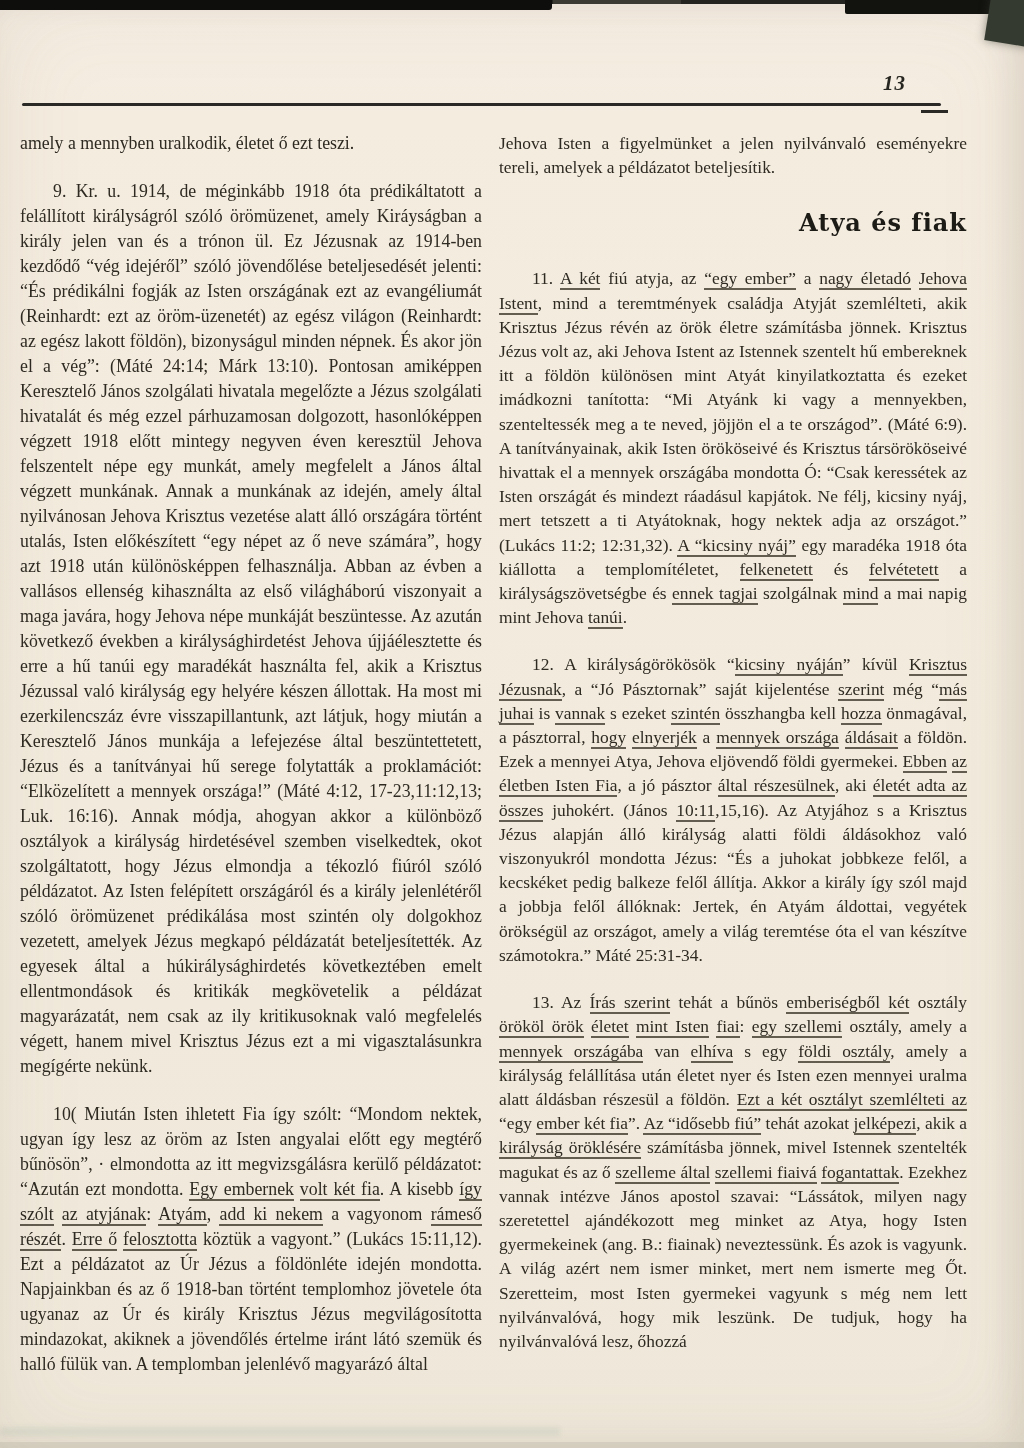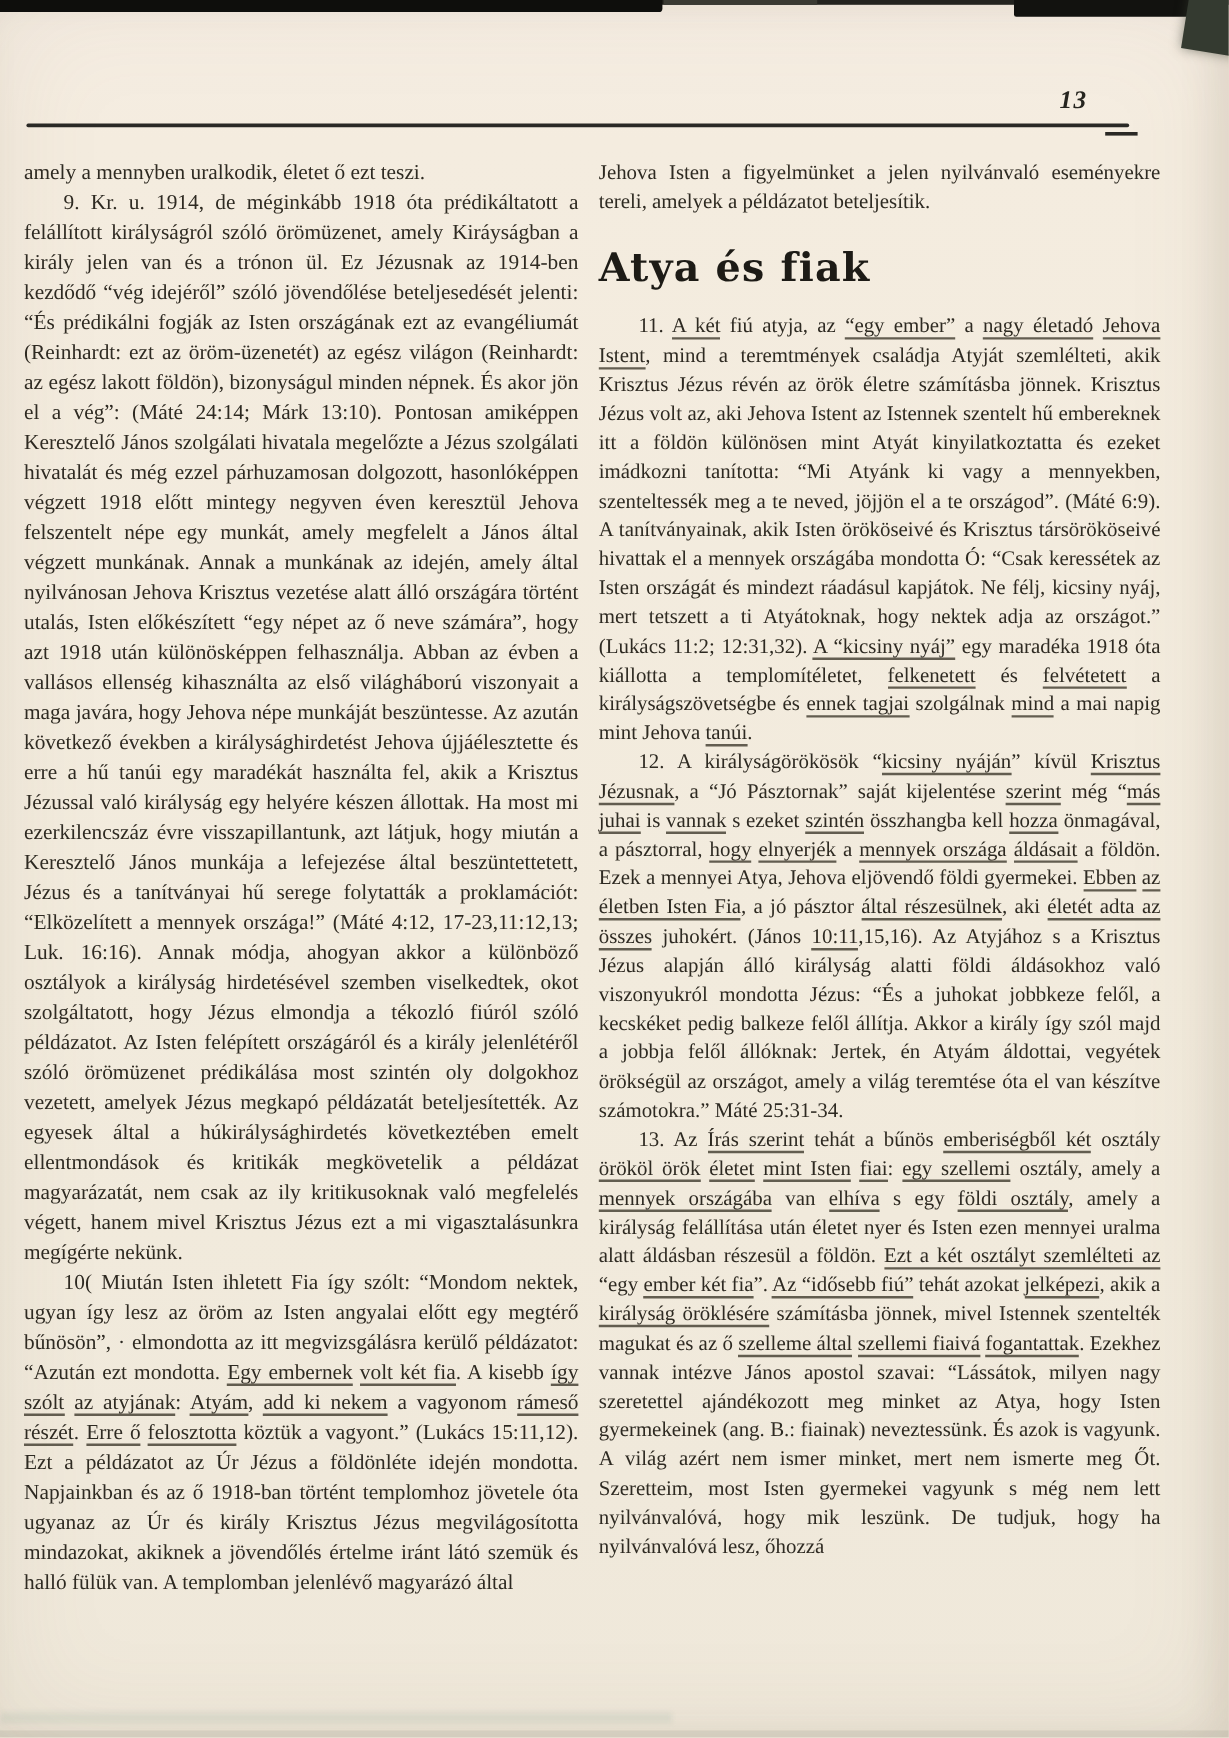--- a/index.html
+++ b/index.html
@@ -28,26 +28,26 @@
     font-style:italic;font-weight:bold;font-size:21px;color:#26251f;letter-spacing:1px;margin-left:15px;
   }
   .rule{position:absolute;top:103px;left:22px;width:919px;height:3px;background:#2a2925;border-radius:2px;}
   .rule-dash{position:absolute;top:110px;left:921px;width:27px;height:3px;background:#2a2925;}
 
   .columns{position:absolute;top:131px;left:20px;width:947px;display:flex;gap:17px;}
   .col{color:#2e2a22;text-align:justify;}
   .col-left{width:462px;font-size:17.8px;line-height:25px;}
   .col-right{width:468px;font-size:17.4px;line-height:24.2px;}
   .para{margin:0;}
-  .para.indent{text-indent:33px;}
+  .para.indent{text-indent:33px;margin-top:23px;}
   .section-heading{
     margin:24px 0 16px;
     font-family:"DejaVu Serif","Liberation Serif",serif;
-    font-size:33px;line-height:40px;font-weight:700;
-    text-align:left;color:#1d1b16;letter-spacing:1px;text-indent:0;
+    font-size:24px;line-height:40px;font-weight:700;
+    text-align:right;color:#1d1b16;letter-spacing:1px;text-indent:0;
   }
   .u{border-bottom:2px solid rgba(58,52,40,.78);}
 </style>
 </head>
 <body>
 
 <div class="page">
   <div class="scan-top"></div>
   <div class="scan-top-left"></div>
   <div class="scan-top-mid"></div>

